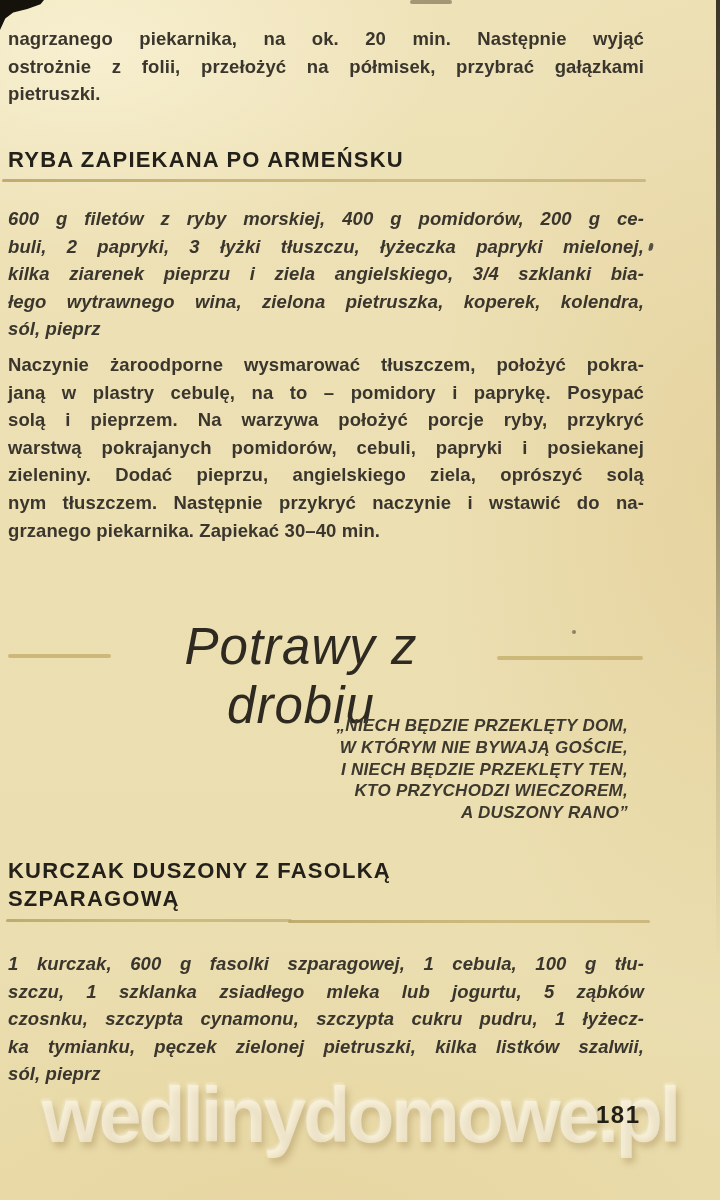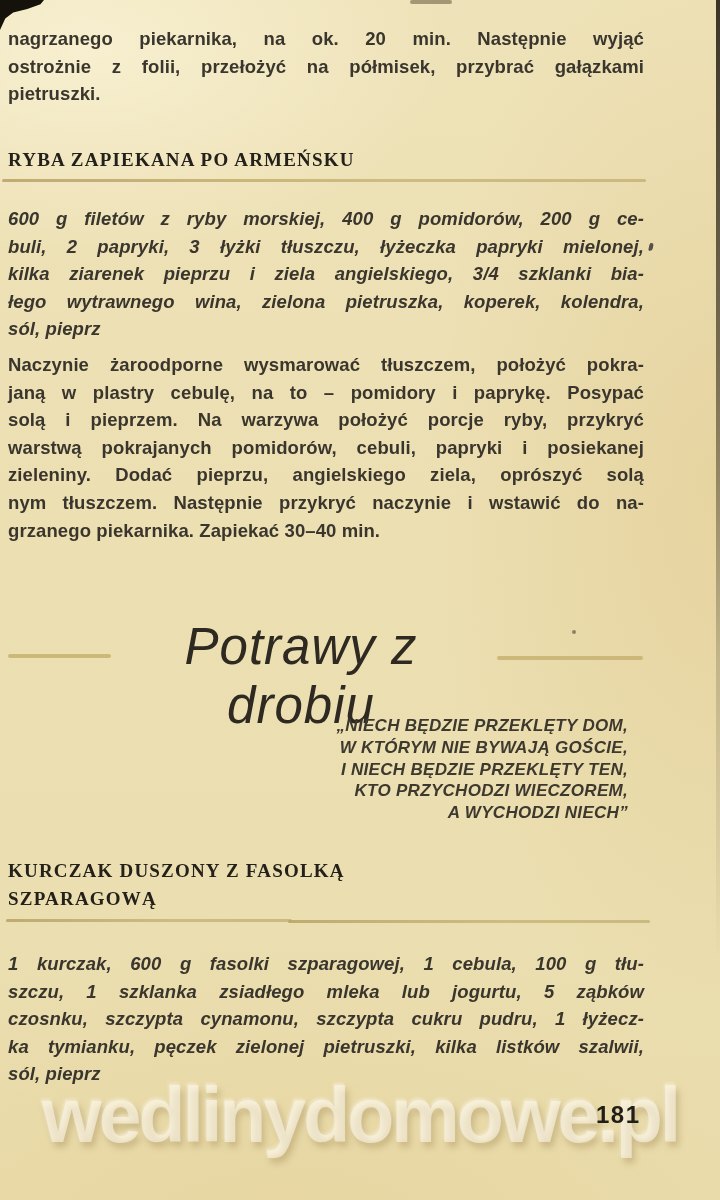--- a/index.html
+++ b/index.html
@@ -11,21 +11,21 @@
       radial-gradient(ellipse 420px 800px at 100% 40%, rgba(214,182,112,0.28), rgba(214,182,112,0) 70%),
       radial-gradient(ellipse 900px 420px at 40% 103%, rgba(222,196,130,0.30), rgba(222,196,130,0) 70%),
       linear-gradient(180deg,#eee2b8 0%,#ecdfb2 45%,#eaddae 100%);
     font-family:"Liberation Sans","DejaVu Sans",sans-serif;
     color:#3a362d;
   }
   .para{position:absolute;font-size:18.5px;line-height:27.6px;font-weight:700;letter-spacing:0.1px;}
   .ital{font-style:italic;}
   .line{text-align:justify;text-align-last:justify;}
   .line.last{text-align:center;text-align-last:left;}
-  .rcp-title{position:absolute;font-size:19px;line-height:28px;font-weight:700;letter-spacing:1.2px;color:#24211b;font-family:Liberation Serif, serif;}
+  .rcp-title{position:absolute;font-size:22px;line-height:28px;font-weight:700;letter-spacing:1.2px;color:#24211b;}
   .rule{position:absolute;height:3px;border-radius:2px;
     background:linear-gradient(90deg,rgba(186,166,104,0.9),rgba(200,181,119,0.85) 60%,rgba(186,166,104,0.65));}
   .dash{position:absolute;background:#c7b170;border-radius:2px;opacity:.85;}
   #intro{top:25px;left:8px;width:636px;}
   #h1{top:146px;left:8px;}
   #rule1{top:179px;left:2px;width:644px;}
   #ingr1{top:205px;left:8px;width:636px;}
   #method1{top:351px;left:8px;width:636px;}
   #sec-title{
     position:absolute;top:617px;left:112px;width:378px;text-align:center;
@@ -94,21 +94,21 @@
 
   <div class="dash" id="dash-l"></div>
   <div id="sec-title">Potrawy z drobiu</div>
   <div class="dash" id="dash-r"></div>
 
   <div id="quote">
     <div class="qline">„NIECH BĘDZIE PRZEKLĘTY DOM,</div>
     <div class="qline">W KTÓRYM NIE BYWAJĄ GOŚCIE,</div>
     <div class="qline">I NIECH BĘDZIE PRZEKLĘTY TEN,</div>
     <div class="qline">KTO PRZYCHODZI WIECZOREM,</div>
-    <div class="qline">A WYCHODZI NIECH”</div>
+    <div class="qline">A DUSZONY RANO”</div>
   </div>
 
   <div class="rcp-title" id="h2">
     <div>KURCZAK DUSZONY Z FASOLKĄ</div>
     <div>SZPARAGOWĄ</div>
   </div>
   <div class="rule" id="rule2a"></div>
   <div class="rule" id="rule2b"></div>
 
   <div class="para ital" id="ingr2">

